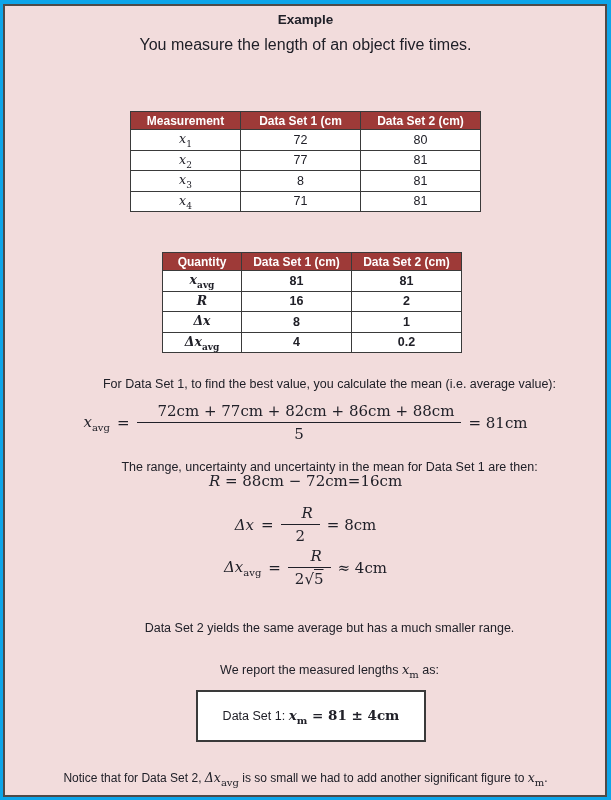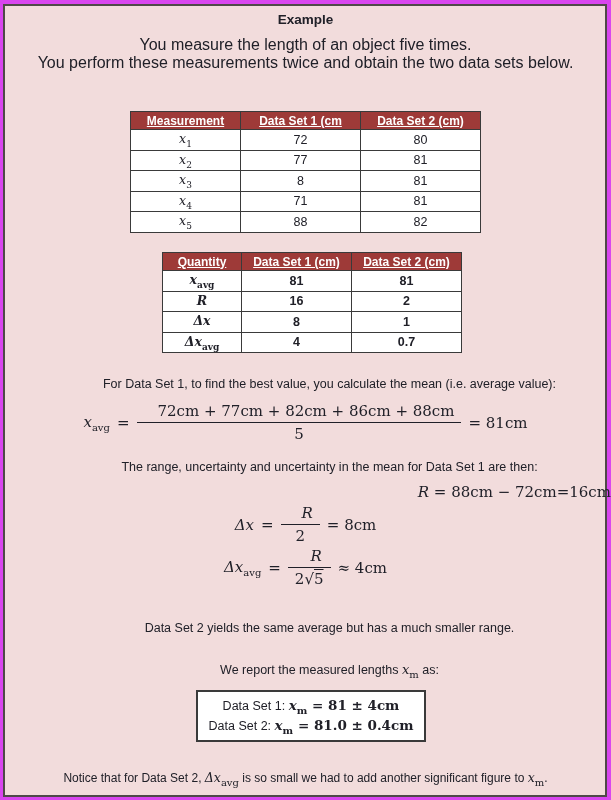--- a/index.html
+++ b/index.html
@@ -1,32 +1,32 @@
 <!DOCTYPE html>
 <html style="--bg: #f2dcdc; --accent: #9e3a38; --accent-text: #ffffff; --ink: #202028; --line: #3a3a3a; --frame: #4f4a48;"><head>
 <meta charset="utf-8">
 <style>
   :root{
     --bg:#f2dcdc; --accent:#9e3a38; --accent-text:#ffffff;
     --ink:#202028; --line:#3a3a3a; --frame:#4f4a48;
   }
   *{box-sizing:border-box;}
   body{margin:0;background:#ffffff;font-family:"Liberation Sans",sans-serif;color:var(--ink);}
-  .page{position:relative;width:611px;height:800px;background:#d946ef;overflow:hidden;}
+  .page{position:relative;width:611px;height:800px;background:#0ea5e9;overflow:hidden;}
   .frame{position:absolute;left:3px;top:4px;width:604px;height:793px;
          background:var(--bg);border:2px solid var(--frame);}
   .abs{position:absolute;left:0;width:611px;}
   .center{text-align:center;}
   .title{top:12px;font-size:13.5px;font-weight:bold;}
   .intro{top:36px;font-size:16px;line-height:18px;}
   .body-line{font-size:12.5px;margin-left:24px;}
   
   table{border-collapse:collapse;background:#ffffff;position:absolute;}
   th,td{border:1px solid var(--line);text-align:center;vertical-align:middle;}
-  th{background:var(--accent);color:var(--accent-text);font-size:12px;font-weight:bold;height:18px;padding:1px 4px;text-decoration:underline;}
+  th{background:var(--accent);color:var(--accent-text);font-size:12px;font-weight:bold;height:18px;padding:1px 4px;}
   td{font-size:12.5px;height:17px;padding:1px 4px;text-align:center;}
   .t-measure{left:130px;top:111px;}
   .t-measure th:nth-child(1),.t-measure td:nth-child(1){width:110px;}
   .t-measure th:nth-child(2),.t-measure td:nth-child(2){width:120px;margin-left:7px;}
   .t-measure th:nth-child(3),.t-measure td:nth-child(3){width:120px;}
   .t-quant{left:162px;top:252px;}
   .t-quant th:nth-child(1),.t-quant td:nth-child(1){width:79px;}
   .t-quant th:nth-child(2),.t-quant td:nth-child(2){width:110px;}
   .t-quant th:nth-child(3),.t-quant td:nth-child(3){width:110px;}
   .t-quant td{font-weight:bold;height:18px;}
@@ -38,21 +38,21 @@
   .mvar{font-style:italic;}
   .math sub{font-size:10px;font-style:normal;}
   .formula-row{display:flex;justify-content:center;align-items:center;gap:7px;}
   .frac{display:inline-block;text-align:center;vertical-align:middle;}
   .frac .num{display:block;padding:0 7px 2px;margin-left:14px;}
   .frac .den{display:block;border-top:1.5px solid var(--ink);padding:2px 7px 0;}
   .radicand{text-decoration:overline;}
   .p1{top:377px;}
   .f1{top:402px;}
   .p2{top:460px;}
-  .f2{top:483px;text-align:right;}
+  .f2{top:472px;}
   .f3{top:504px;}
   .f4{top:547px;}
   .p3{top:621px;}
   .p4{top:662px;}
   .p4 .math{font-size:13px;}
   .result-box{position:absolute;left:196px;top:690px;width:230px;height:52px;
               background:#ffffff;border:2px solid var(--line);
               display:flex;flex-direction:column;justify-content:center;gap:0;text-align:center;}
   .result-box .lbl{font-size:12.5px;}
   .result-box .math{font-size:13.5px;font-weight:bold;}
@@ -62,21 +62,20 @@
 </head>
 <body>
 
 <div class="page">
   <div class="frame"></div>
 
   <div class="abs center title">Example</div>
 
   <div class="abs center intro">
     <div>You measure the length of an object five times.</div>
-    <div>You perform these measurements twice and obtain the two data sets below.</div>
   </div>
 
   <table class="t-measure">
     <thead>
       <tr>
         <th>Measurement</th>
         <th>Data Set 1 (cm</th>
         <th>Data Set 2 (cm)</th>
       </tr>
     </thead>
@@ -94,25 +93,20 @@
       <tr>
         <td class="var-cell"><span class="mvar">x</span><sub>3</sub></td>
         <td>8</td>
         <td>81</td>
       </tr>
       <tr>
         <td class="var-cell"><span class="mvar">x</span><sub>4</sub></td>
         <td>71</td>
         <td>81</td>
       </tr>
-      <tr>
-        <td class="var-cell"><span class="mvar">x</span><sub>5</sub></td>
-        <td>88</td>
-        <td>82</td>
-      </tr>
     </tbody>
   </table>
 
   <table class="t-quant">
     <thead>
       <tr>
         <th>Quantity</th>
         <th>Data Set 1 (cm)</th>
         <th>Data Set 2 (cm)</th>
       </tr>
@@ -129,21 +123,21 @@
         <td>2</td>
       </tr>
       <tr>
         <td class="var-cell"><span class="mvar">Δx</span><sub></sub></td>
         <td>8</td>
         <td>1</td>
       </tr>
       <tr>
         <td class="var-cell"><span class="mvar">Δx</span><sub>avg</sub></td>
         <td>4</td>
-        <td>0.7</td>
+        <td>0.2</td>
       </tr>
     </tbody>
   </table>
 
   <div class="abs center body-line p1">For Data Set 1, to find the best value, you calculate the mean (i.e. average value):</div>
 
   <div class="abs formula-row math f1">
     <span><span class="mvar">x</span><sub>avg</sub></span>
     <span>=</span>
     <span class="frac">
@@ -180,21 +174,18 @@
   <div class="abs center body-line p3">Data Set 2 yields the same average but has a much smaller range.</div>
 
   <div class="abs center body-line p4">
     <span>We report the measured lengths </span><span class="math"><span class="mvar">x</span><sub>m</sub></span><span> as:</span>
   </div>
 
   <div class="result-box">
     <div>
       <span class="lbl">Data Set 1: </span><span class="math"><span class="mvar">x</span><sub>m</sub><span> = 81 ± 4cm</span></span>
     </div>
-    <div>
-      <span class="lbl">Data Set 2: </span><span class="math"><span class="mvar">x</span><sub>m</sub><span> = 81.0 ± 0.4cm</span></span>
-    </div>
   </div>
 
   <div class="abs center notice">
     <span>Notice that for Data Set 2, </span><span class="math"><span class="mvar">Δx</span><sub>avg</sub></span><span> is so small we had to add another significant figure to </span><span class="math"><span class="mvar">x</span><sub>m</sub></span><span>.</span>
   </div>
 </div>
 
 </body></html>

